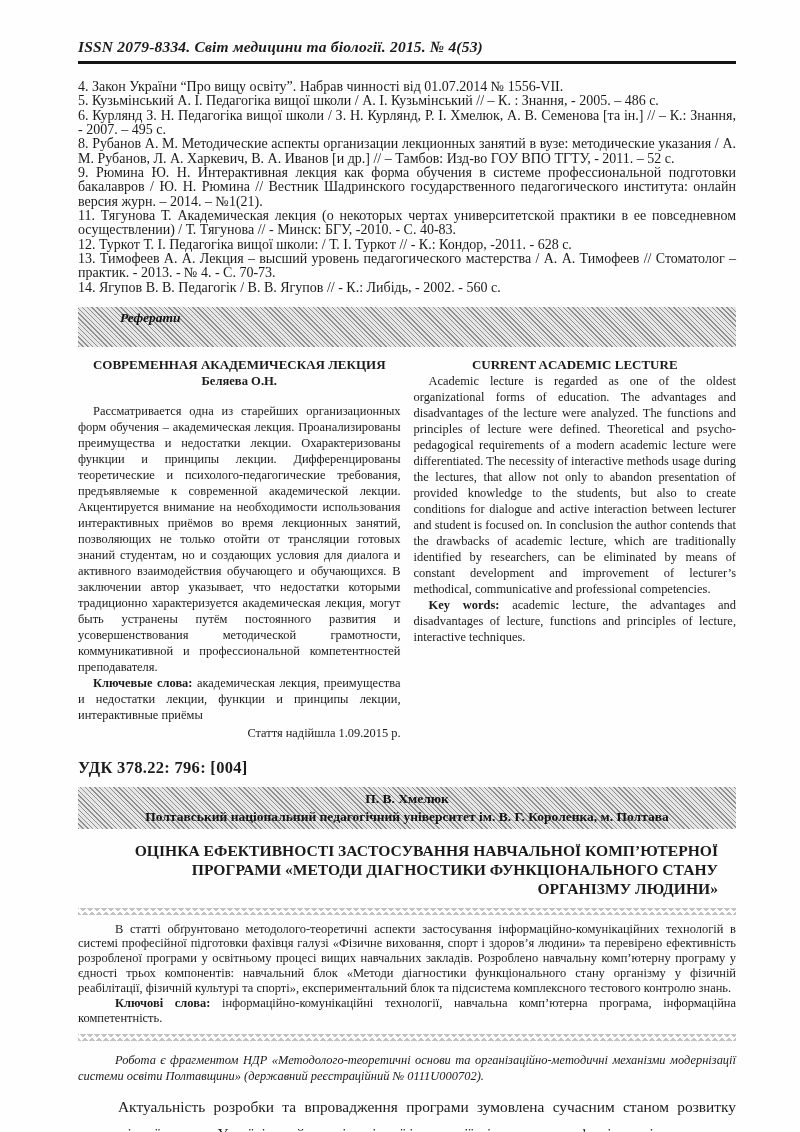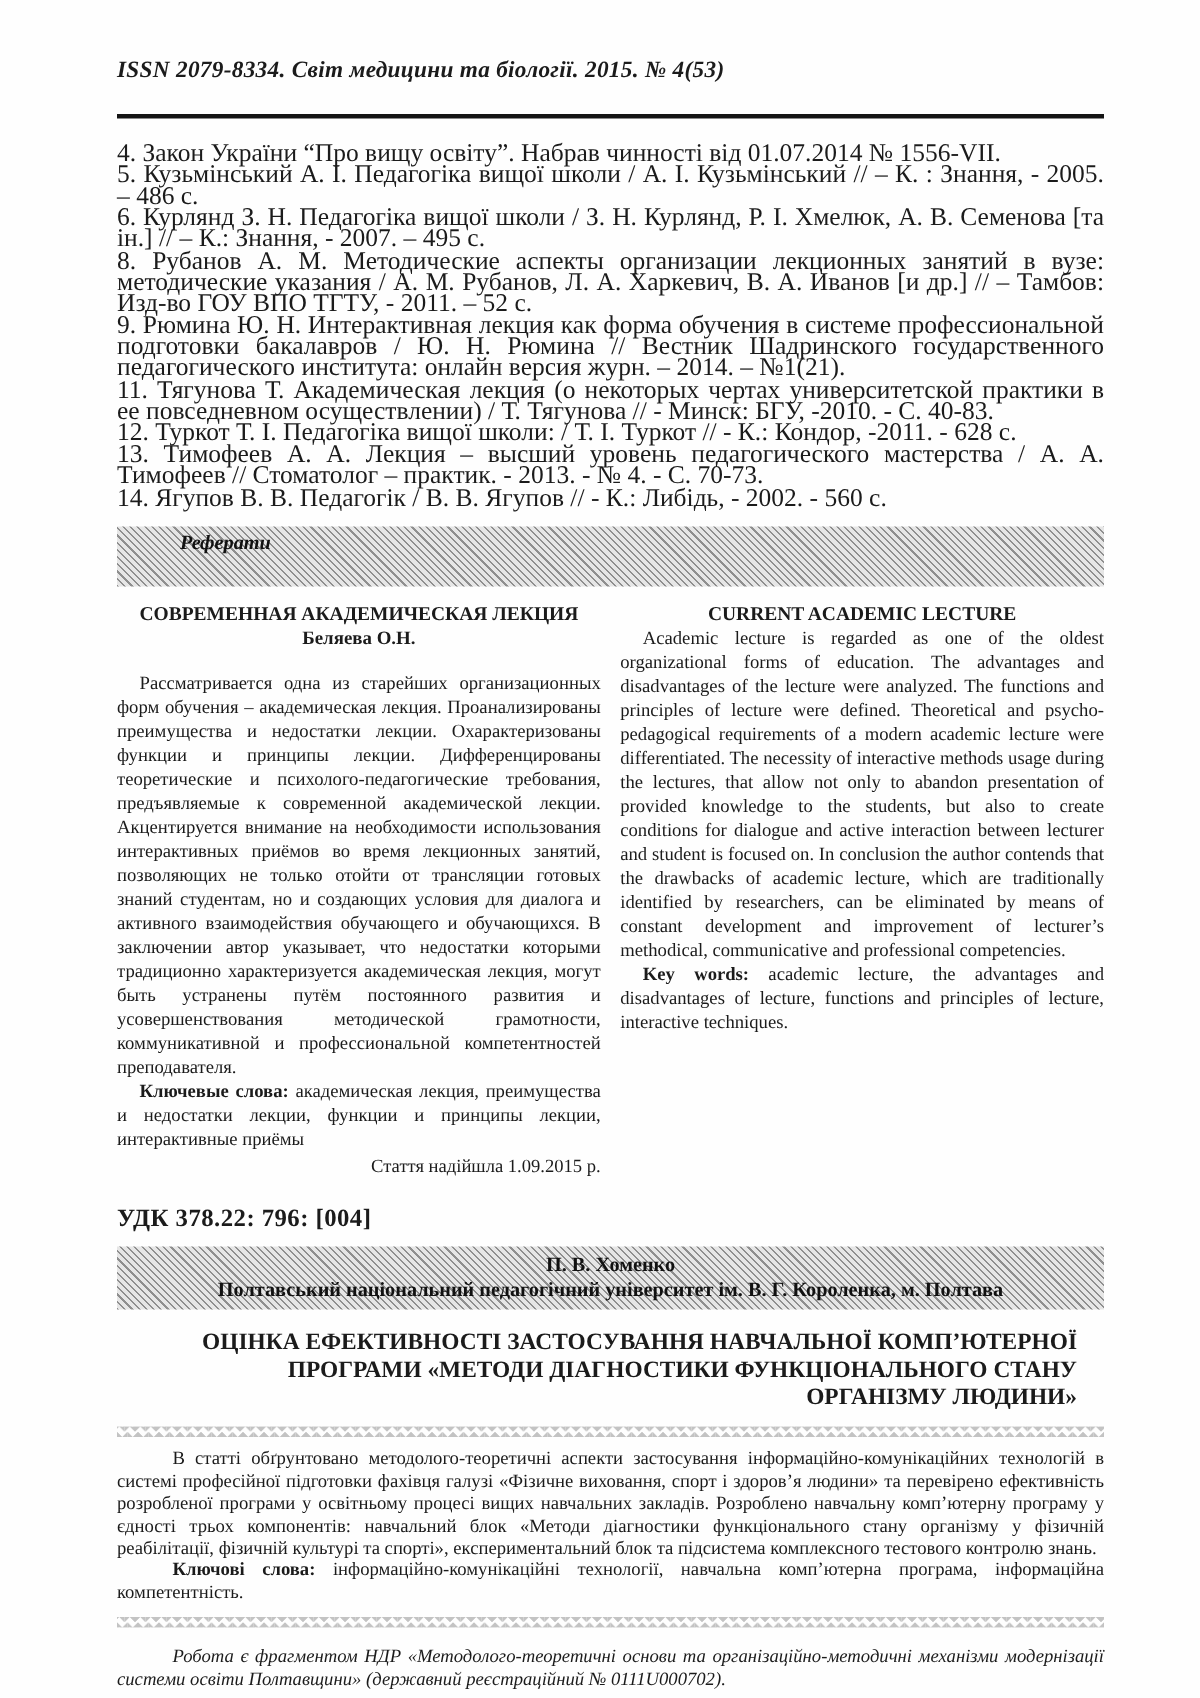--- a/index.html
+++ b/index.html
@@ -16,31 +16,31 @@
   .content {
     padding: 38px 64px 0 78px; 
   }
 
   
   .header-title {
     font-size: 15.5px;
     font-weight: bold;
     font-style: italic;
     letter-spacing: 0.2px;
-    padding-bottom: 20px;
+    padding-bottom: 5px;
   }
   .header-rule {
     height: 2px;
     border-top: 2.4px solid #141414;
     border-bottom: 1.4px solid #141414;
     margin-bottom: 16px;
   }
 
   
-  .refs { font-size: 17px; line-height: 14.35px; text-align: justify; }
+  .refs { font-size: 14px; line-height: 14.35px; text-align: justify; }
   .refs p { margin: 0; }
 
   
   .hatch {
     background: repeating-linear-gradient(45deg,
       #8f8f8f 0px, #8f8f8f 1px, #e6e6e6 1px, #e6e6e6 3.4px);
   }
   .band-referaty {
     margin-top: 12px;
     padding: 3px 0 21px 42px;
@@ -160,21 +160,21 @@
       <div class="col">
         <p class="col-title">CURRENT ACADEMIC LECTURE</p>
         <p class="col-body">Academic lecture is regarded as one of the oldest organizational forms of education. The advantages and disadvantages of the lecture were analyzed. The functions and principles of lecture were defined. Theoretical and psycho-pedagogical requirements of a modern academic lecture were differentiated. The necessity of interactive methods usage during the lectures, that allow not only to abandon presentation of provided knowledge to the students, but also to create conditions for dialogue and active interaction between lecturer and student is focused on. In conclusion the author contends that the drawbacks of academic lecture, which are traditionally identified by researchers, can be eliminated by means of constant development and improvement of lecturer’s methodical, communicative and professional competencies.</p>
         <p class="col-body"><span class="b">Key words:</span><span> academic lecture, the advantages and disadvantages of lecture, functions and principles of lecture, interactive techniques.</span></p>
       </div>
     </div>
 
     <p class="udc">УДК 378.22: 796: [004]</p>
 
     <div class="hatch band-author">
-      <div>П. В. Хоменко</div>
+      <div>П. В. Хмелюк</div>
       <div>Полтавський національний педагогічний університет ім. В. Г. Короленка, м. Полтава</div>
     </div>
 
     <h1 class="title">ОЦІНКА ЕФЕКТИВНОСТІ ЗАСТОСУВАННЯ НАВЧАЛЬНОЇ КОМП’ЮТЕРНОЇ ПРОГРАМИ «МЕТОДИ ДІАГНОСТИКИ ФУНКЦІОНАЛЬНОГО СТАНУ ОРГАНІЗМУ ЛЮДИНИ»</h1>
 
     <div class="zigzag"></div>
 
     <div class="ua-abstract">
       <p class="abs-body">В статті обґрунтовано методолого-теоретичні аспекти застосування інформаційно-комунікаційних технологій в системі професійної підготовки фахівця галузі «Фізичне виховання, спорт і здоров’я людини» та перевірено ефективність розробленої програми у освітньому процесі вищих навчальних закладів. Розроблено навчальну комп’ютерну програму у єдності трьох компонентів: навчальний блок «Методи діагностики функціонального стану організму у фізичній реабілітації, фізичній культурі та спорті», експериментальний блок та підсистема комплексного тестового контролю знань.</p>
       <p class="abs-body"><span class="b">Ключові слова:</span><span> інформаційно-комунікаційні технології, навчальна комп’ютерна програма, інформаційна компетентність.</span></p>

